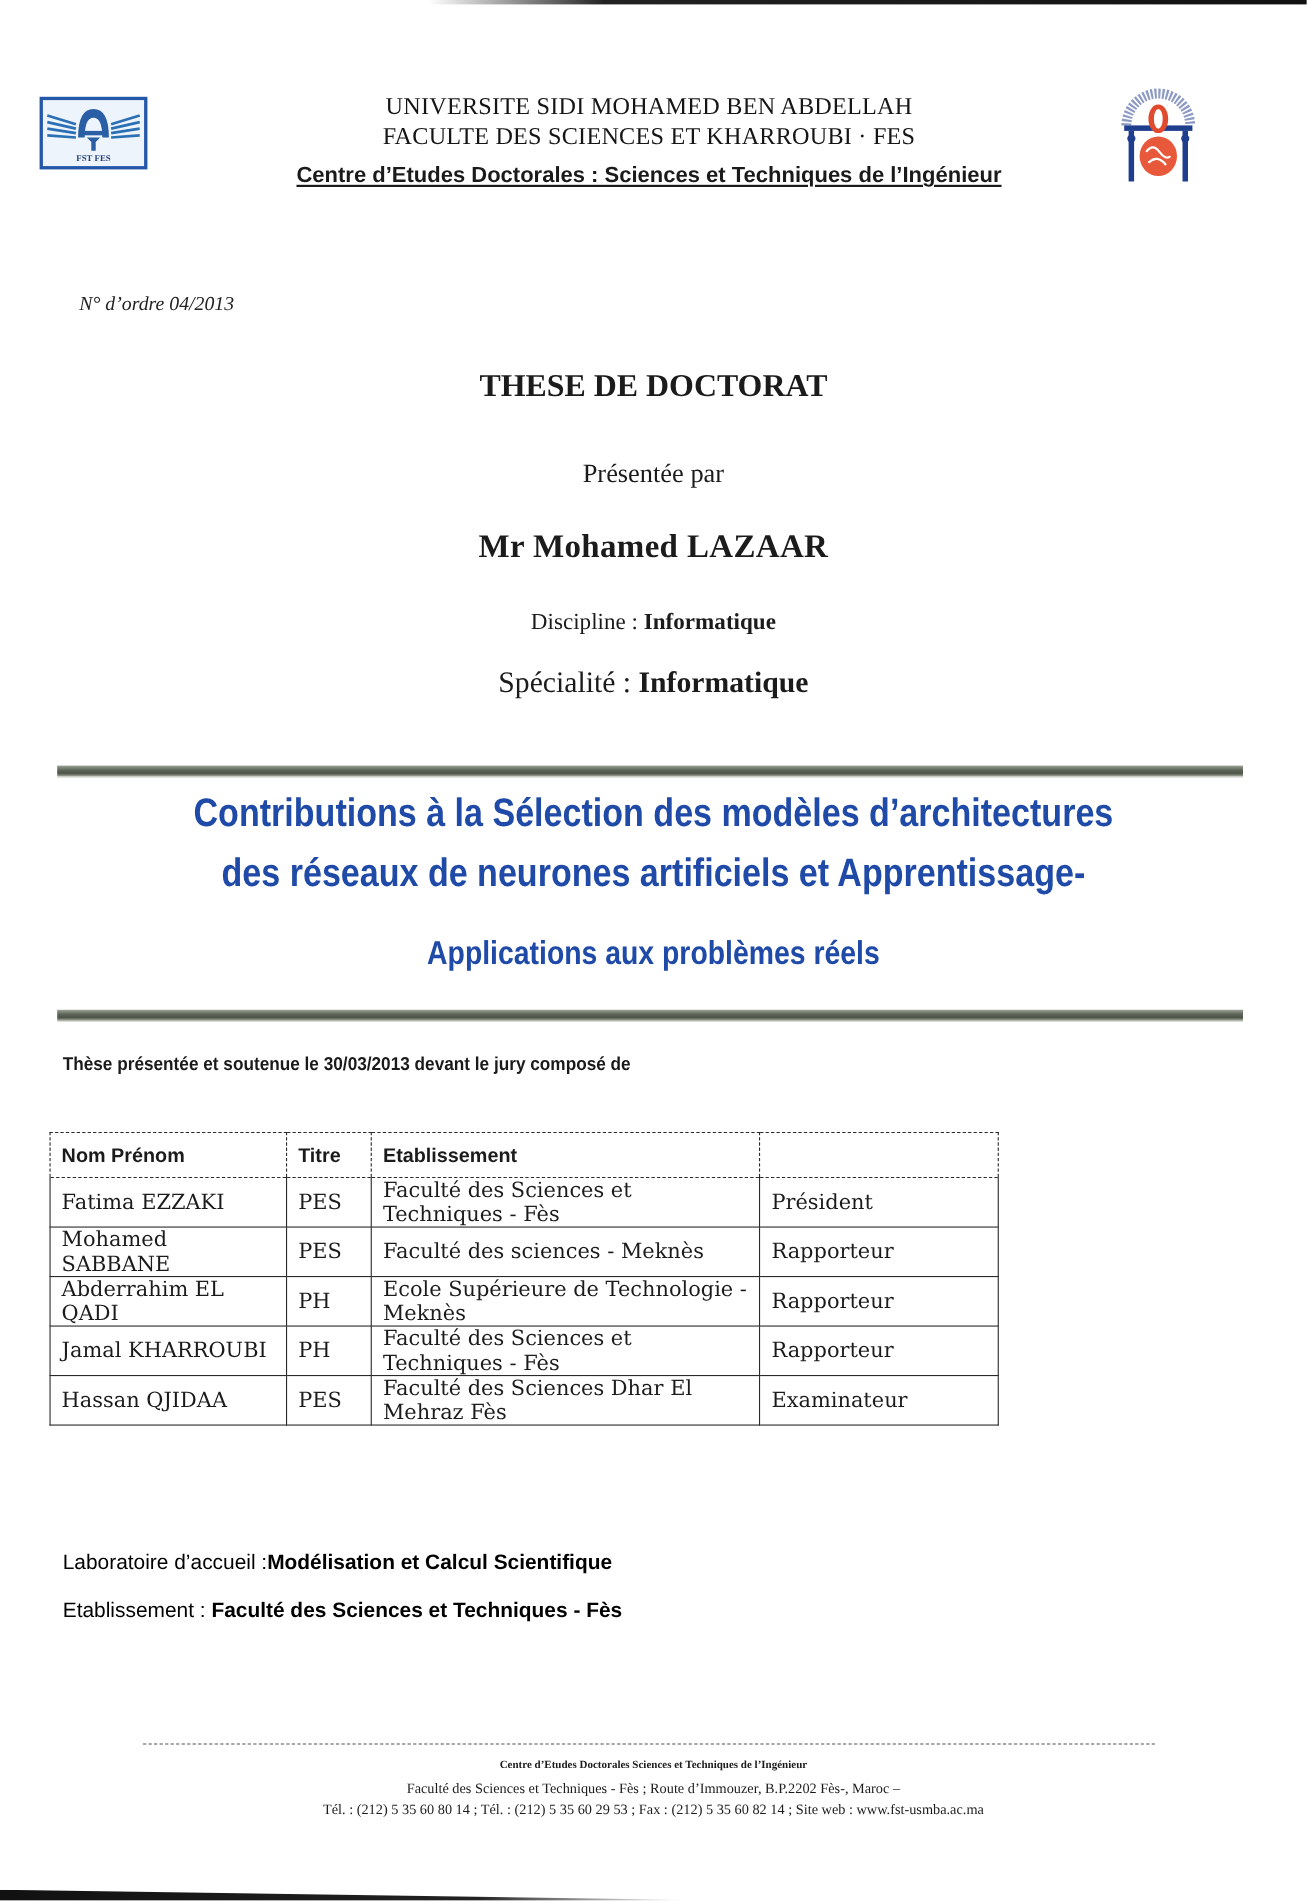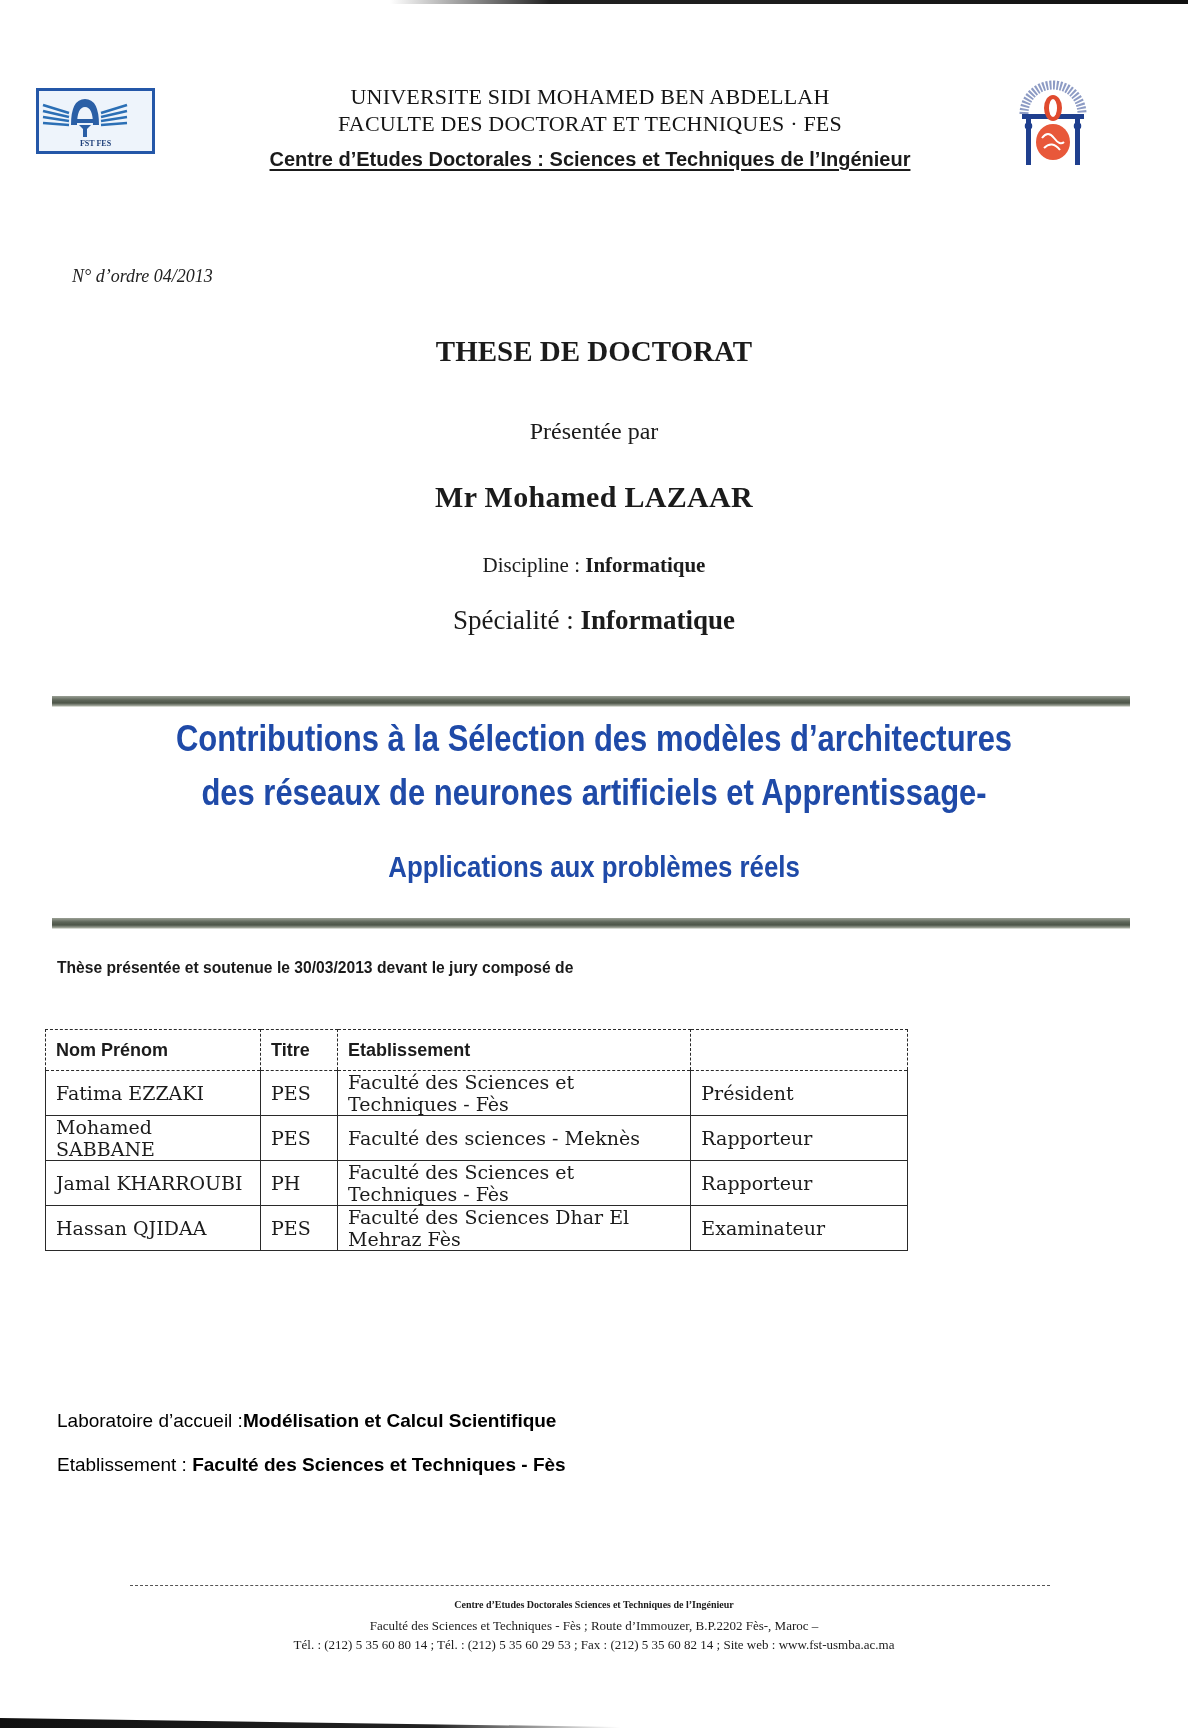--- a/index.html
+++ b/index.html
@@ -12,21 +12,21 @@
       position: absolute; left: 390px; top: 0; width: 798px; height: 4px;
       background: linear-gradient(to right, rgba(0,0,0,0) 0%, #222 20%, #111 100%);
     }
     .scan-bottom {
       position: absolute; left: 0; bottom: 0; width: 620px; height: 10px;
       background: linear-gradient(to right, #111 0%, #222 70%, rgba(0,0,0,0) 100%);
       clip-path: polygon(0 0, 100% 90%, 100% 100%, 0 100%);
     }
     
     .logo-left {
-      position: absolute; left: 36px; top: 88px; width: 119px; height: 66px;
+      position: absolute; left: 36px; top: 88px; width: 98px; height: 66px;
       border: 3px solid #2457a8; background: #eef4fb; box-sizing: border-box; text-decoration: underline;
     }
     .logo-left svg { position: absolute; left: 0; top: 0; }
     .logo-left .logo-text {
       position: absolute; bottom: 3px; left: 0; right: 0; text-align: center;
       font-family: "Liberation Serif", serif; font-weight: bold; font-size: 8px; color: #1e3f7a;
     }
     .logo-right { position: absolute; left: 1018px; top: 76px; width: 70px; height: 95px; }
     .hdr {
       position: absolute; left: 190px; width: 800px; text-align: center;
@@ -112,21 +112,21 @@
         <path d="M88 32 L62 34"></path>
     </g>
     <path d="M32 34 Q32 8 46 8 Q60 8 60 34 L54 34 Q54 16 46 16 Q38 16 38 34 Z" fill="#2a5fa6"></path>
     <rect x="34" y="28" width="24" height="4" fill="#2a5fa6"></rect>
     <path d="M40 34 L52 34 L48 38 L48 46 L44 46 L44 38 Z" fill="#2a5fa6"></path>
   </svg>
   <div class="logo-text">FST FES</div>
 </div>
 
 <div class="hdr hdr-1">UNIVERSITE SIDI MOHAMED BEN ABDELLAH</div>
-<div class="hdr hdr-2">FACULTE DES DOCTORAT ET TECHNIQUES · FES</div>
+<div class="hdr hdr-2">FACULTE DES SCIENCES ET KHARROUBI · FES</div>
 <div class="hdr hdr-3">Centre d’Etudes Doctorales : Sciences et Techniques de l’Ingénieur</div>
 
 <div class="logo-right">
   <svg width="70" height="95" viewBox="0 0 70 95">
     <path d="M6 38 A29 29 0 0 1 64 38" fill="none" stroke="#8d9bc4" stroke-width="9" stroke-dasharray="2 1.5"></path>
     <rect x="4" y="38" width="62" height="5" fill="#1f3f8e"></rect>
     <rect x="8" y="43" width="5" height="46" fill="#1f3f8e"></rect>
     <rect x="57" y="43" width="5" height="46" fill="#1f3f8e"></rect>
     <circle cx="10.5" cy="50" r="3" fill="none" stroke="#1f3f8e" stroke-width="1.5"></circle>
     <circle cx="59.5" cy="50" r="3" fill="none" stroke="#1f3f8e" stroke-width="1.5"></circle>
@@ -179,20 +179,26 @@
       <td>Faculté des Sciences et Techniques - Fès</td>
       <td>Président</td>
     </tr>
     <tr>
       <td>Mohamed SABBANE</td>
       <td>PES</td>
       <td>Faculté des sciences - Meknès</td>
       <td>Rapporteur</td>
     </tr>
     <tr>
+      <td>Abderrahim EL QADI</td>
+      <td>PH</td>
+      <td>Ecole Supérieure de Technologie - Meknès</td>
+      <td>Rapporteur</td>
+    </tr>
+    <tr>
       <td>Jamal KHARROUBI</td>
       <td>PH</td>
       <td>Faculté des Sciences et Techniques - Fès</td>
       <td>Rapporteur</td>
     </tr>
     <tr>
       <td>Hassan QJIDAA</td>
       <td>PES</td>
       <td>Faculté des Sciences Dhar El Mehraz  Fès</td>
       <td>Examinateur</td>

